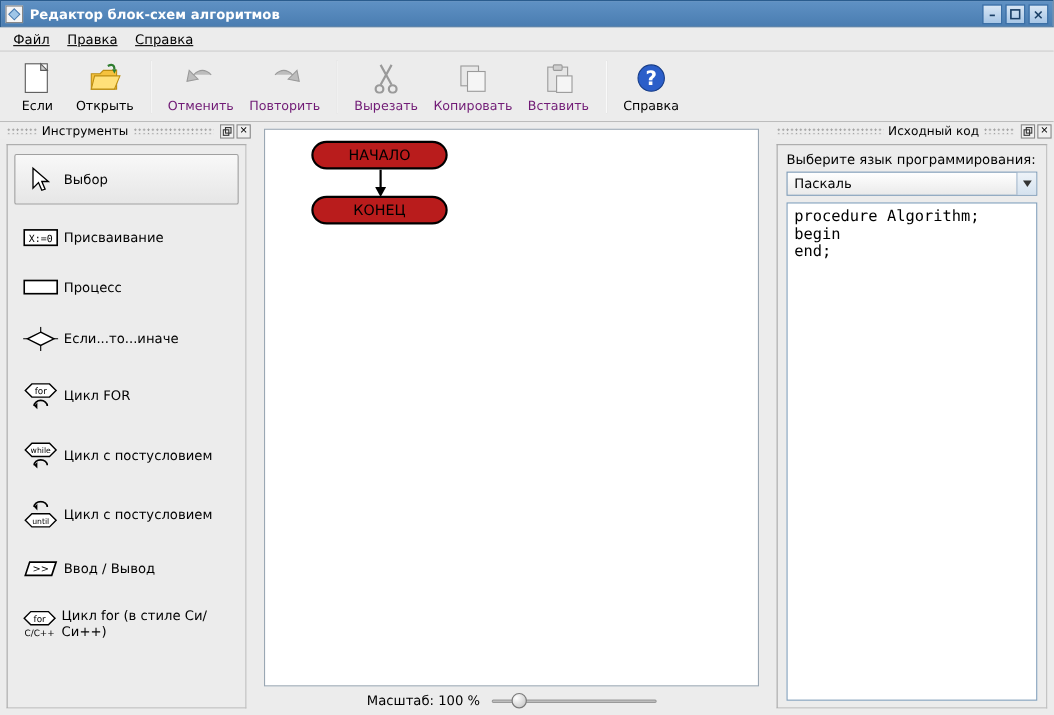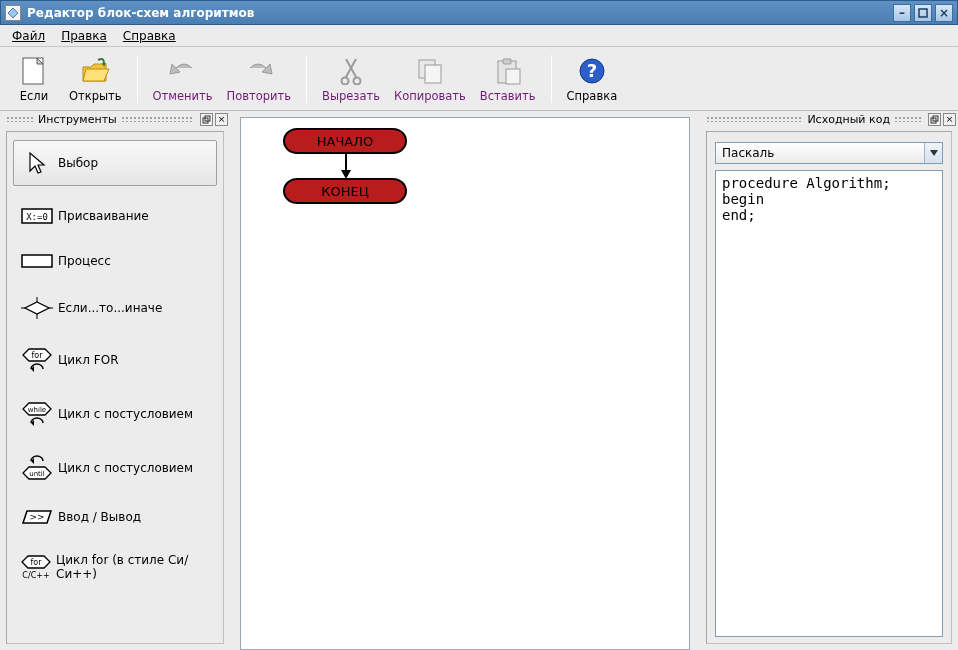--- a/index.html
+++ b/index.html
@@ -429,36 +429,44 @@
         <span>НАЧАЛО</span>
       </div>
       <svg class="flow-arrow" style="left:100px; top:36px;" width="10" height="25">
         <line x1="5" y1="0" x2="5" y2="18" stroke="#000" stroke-width="2"></line>
         <polygon points="0,16 10,16 5,25" fill="#000"></polygon>
       </svg>
       <div class="flow-node" style="left:42px; top:60px; width:124px; height:26px;">
         <span>КОНЕЦ</span>
       </div>
     </div>
+    <div class="zoom-row">
+      <span>Масштаб: 100 %</span>
+      <div class="slider">
+        <div class="track"></div>
+        <div class="thumb"></div>
+      </div>
+    </div>
   </div>
 
   <div class="panel panel-right">
     <div class="panel-header">
       <div class="dots grow"></div>
       <div>Исходный код</div>
       <div class="dots"></div>
       <div class="pbtn">
         <svg width="9" height="9">
             <rect x="1" y="3" width="5" height="5" fill="none" stroke="#333"></rect>
             <rect x="3" y="1" width="5" height="5" fill="none" stroke="#333"></rect>
           </svg>
       </div>
       <div class="pbtn">×</div>
     </div>
     <div class="panel-body right-body">
+      <label>Выберите язык программирования:</label>
       <div class="combo">
         <div class="ctext">Паскаль</div>
         <div class="cbtn">
           <svg width="10" height="8">
               <polygon points="1,1 9,1 5,7" fill="#333"></polygon>
             </svg>
         </div>
       </div>
       <div class="codebox">procedure Algorithm;
 begin

